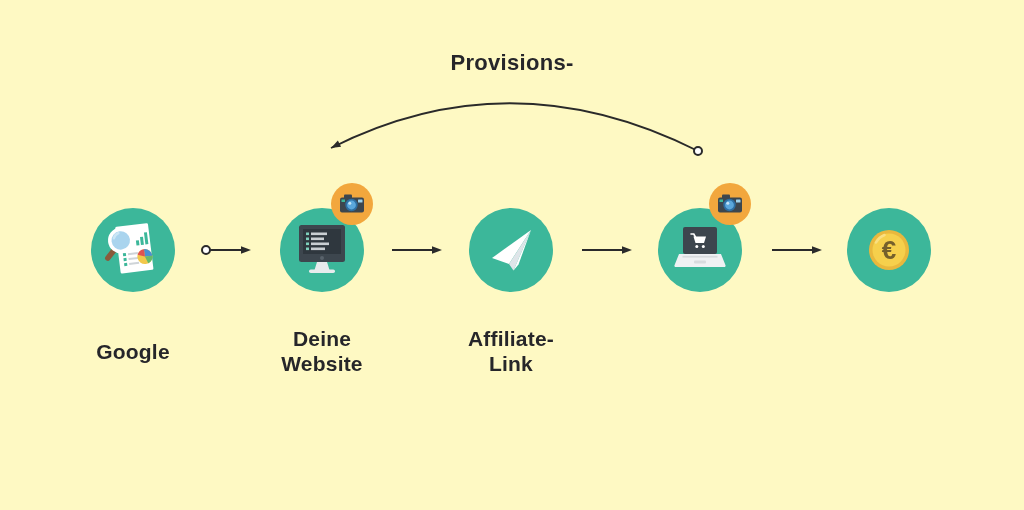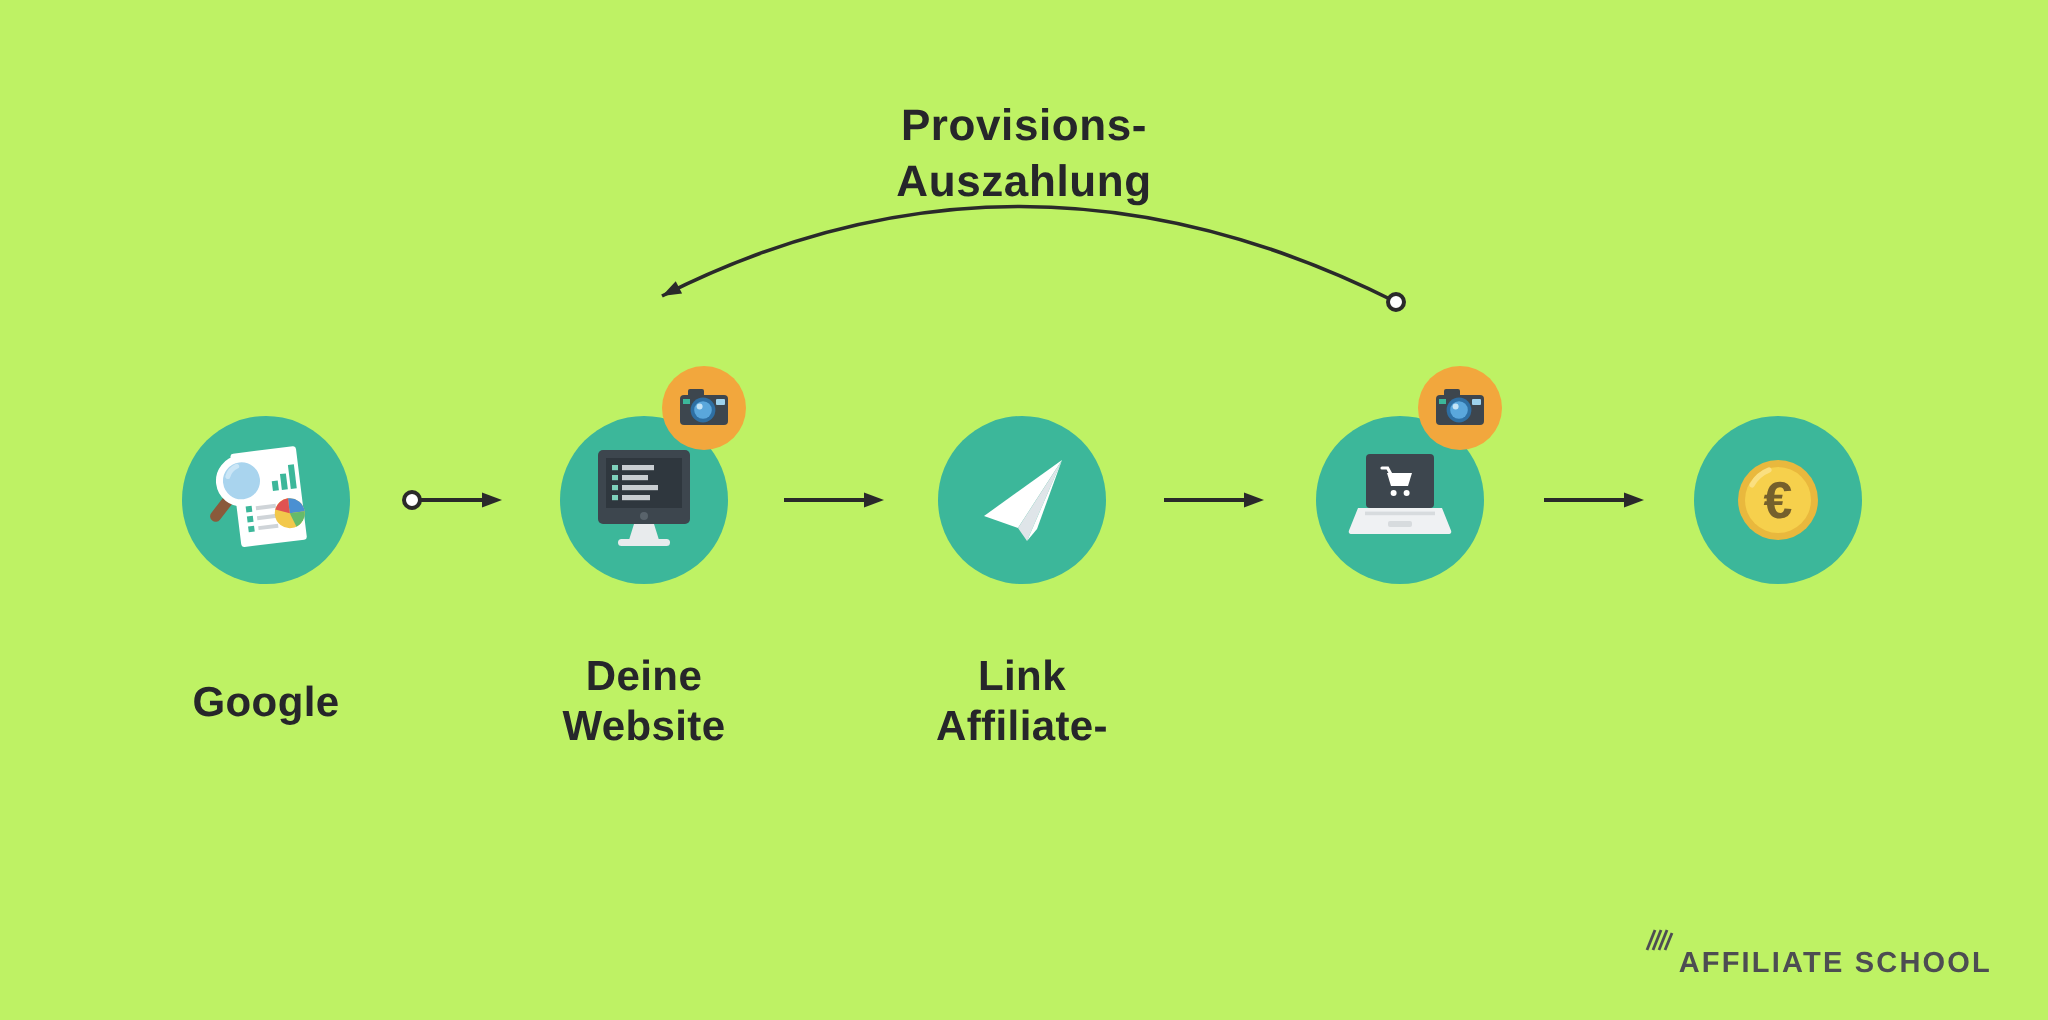--- a/index.html
+++ b/index.html
@@ -1,19 +1,19 @@
 <!DOCTYPE html>
 <html><head>
 <meta charset="utf-8">
 <style>
   html,body{margin:0;padding:0;background:#ffffff;}
   .canvas{
     position:relative;
     width:1024px;height:510px;
-    background:#bef264;
+    background:#fef9c3;
     overflow:hidden;
     font-family:"Liberation Sans", sans-serif;
     color:#26262a;
   }
   .flow-title{
     position:absolute;
     top:49px;left:0;width:100%;
     text-align:center;
     font-size:22px;font-weight:700;
     line-height:28px;
@@ -63,21 +63,20 @@
     color:#4d4d52;
   }
 </style>
 </head>
 <body>
 
 <div class="canvas">
 
   <div class="flow-title">
     <div>Provisions-</div>
-    <div>Auszahlung</div>
   </div>
 
   <svg class="arrows-layer" viewBox="0 0 1024 510">
 
     <g>
       <path d="M 698 151 Q 511 57 331 148" fill="none" stroke="#2a2a2a" stroke-width="1.8"></path>
       <polygon points="331,148 321.5,144.5 321.5,151.5" fill="#2a2a2a" transform="rotate(153 331 148)"></polygon>
       <circle cx="698" cy="151" r="4" fill="#ffffff" stroke="#2a2a2a" stroke-width="2"></circle>
     </g>
 
@@ -165,22 +164,22 @@
   </div>
 
   <div class="node node-affiliate">
     <svg class="circle-icon" width="84" height="84" viewBox="0 0 84 84">
       <circle cx="42" cy="42" r="42" fill="#3CB79A"></circle>
       <polygon points="62,22 23,50 40,56" fill="#ffffff"></polygon>
       <polygon points="62,22 40,56 44.5,62.5" fill="#DFE5E9"></polygon>
       <polygon points="62,22 44.5,62.5 49.5,56.5" fill="#ffffff"></polygon>
     </svg>
     <div class="label">
+      <span>Affiliate-</span>
       <span>Link</span>
-      <span>Affiliate-</span>
     </div>
   </div>
 
   <div class="node node-shop">
     <svg class="circle-icon" width="84" height="84" viewBox="0 0 84 84">
       <circle cx="42" cy="42" r="42" fill="#3CB79A"></circle>
       <rect x="25" y="19" width="34" height="27" rx="2" fill="#3D464E"></rect>
       <path d="M35.5,28.5 h12.5 l-2,6.5 h-8.5 z" fill="#ffffff"></path>
       <path d="M33,26 h2.8 l1.6,3" stroke="#ffffff" stroke-width="1.6" fill="none" stroke-linecap="round"></path>
       <circle cx="38.8" cy="38.5" r="1.5" fill="#ffffff"></circle>
@@ -204,23 +203,14 @@
   <div class="node node-verkauf">
     <svg class="circle-icon" width="84" height="84" viewBox="0 0 84 84">
       <circle cx="42" cy="42" r="42" fill="#3CB79A"></circle>
       <circle cx="42" cy="42" r="20" fill="#E9B83D"></circle>
       <circle cx="42" cy="42" r="16.5" fill="#F6D04C"></circle>
       <path d="M29,34.5 a16.5,16.5 0 0 1 8.5,-7.5" stroke="#FADf80" stroke-width="2.6" fill="none" stroke-linecap="round"></path>
       <text x="42" y="51" text-anchor="middle" font-size="26" font-weight="bold" fill="#75602C" font-family="Liberation Sans, sans-serif">€</text>
     </svg>
   </div>
 
-  <div class="brand">
-    <svg class="slashes" width="15" height="17" viewBox="0 0 15 17">
-      <line x1="5.5" y1="1" x2="1.5" y2="11" stroke="#4d4d52" stroke-width="1.4"></line>
-      <line x1="8.5" y1="1" x2="4.5" y2="11" stroke="#4d4d52" stroke-width="1.4"></line>
-      <line x1="11.5" y1="1" x2="7.5" y2="11" stroke="#4d4d52" stroke-width="1.4"></line>
-      <line x1="14" y1="2.5" x2="10.5" y2="11" stroke="#4d4d52" stroke-width="1.4"></line>
-    </svg>
-    <span class="brand-text">AFFILIATE SCHOOL</span>
-  </div>
 
 </div>
 
 </body></html>

